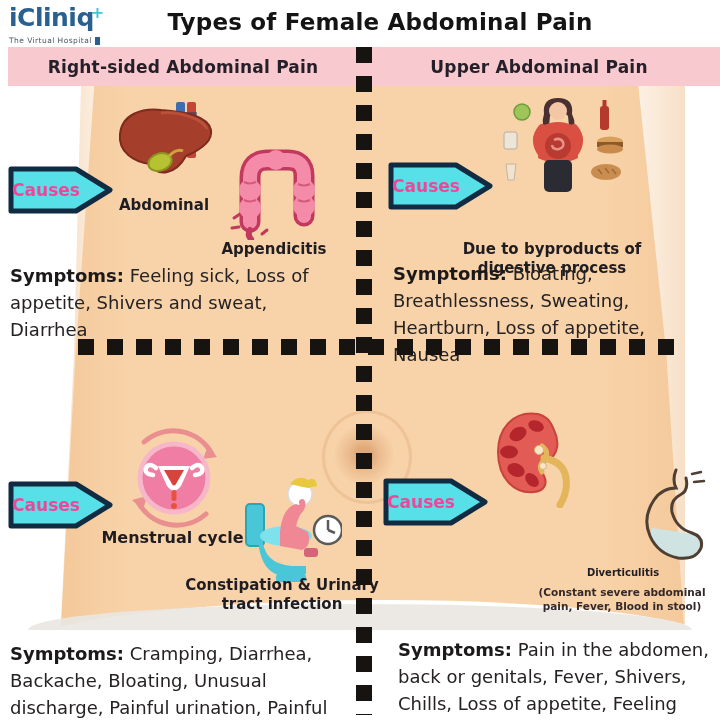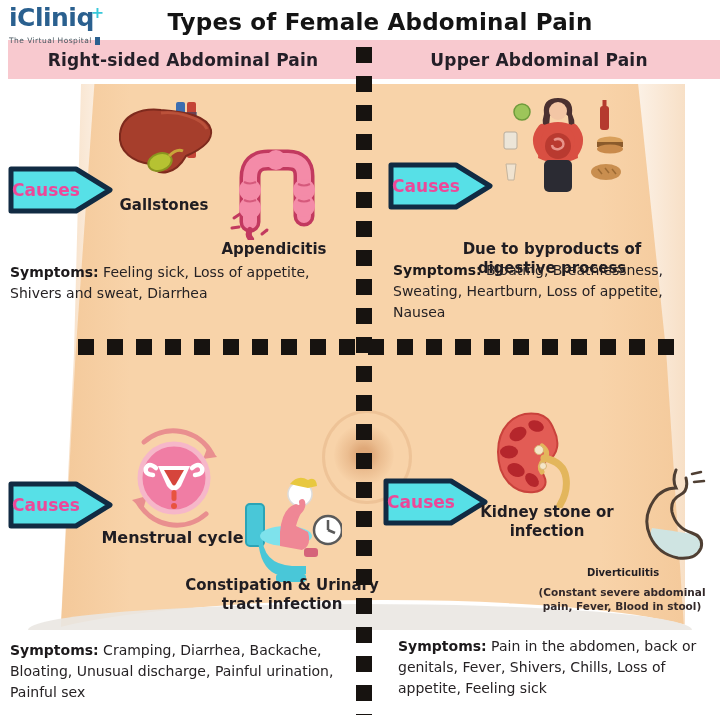--- a/index.html
+++ b/index.html
@@ -46,21 +46,21 @@
   .causes{position:absolute;width:106px;height:48px;z-index:30;}
   .causes svg{position:absolute;inset:0;}
   .causes span{position:absolute;left:0;top:0;width:76px;height:48px;display:flex;
     align-items:center;justify-content:center;font-size:17px;font-weight:bold;color:#ec4899;}
   
   .icon-box{position:absolute;z-index:25;}
   .cause-label{position:absolute;z-index:30;text-align:center;font-weight:bold;
     font-size:15px;color:#201d22;line-height:1.28;}
   .cause-sublabel{position:absolute;z-index:30;text-align:center;font-weight:bold;
     font-size:10.5px;color:#33292a;line-height:1.3;}
-  .sym{position:absolute;z-index:30;font-size:14px;line-height:1.5;color:#262224;margin:0;}
+  .sym{position:absolute;z-index:30;font-size:18px;line-height:1.5;color:#262224;margin:0;}
   .sym b{font-weight:bold;color:#1c191b;}
 </style>
 </head>
 <body>
 
 <div id="canvas">
 
   <div class="torso"></div>
   <div class="torso-shade-l"></div>
   <div class="torso-shade-r"></div>
@@ -70,21 +70,21 @@
   <div class="underwear-shade"></div>
 
   <div class="logo">
     <div>
       <span class="logo-name">iCliniq</span><span class="logo-plus">+</span>
     </div>
     <div class="logo-tag">The Virtual Hospital</div>
   </div>
   <div class="page-title">Types of Female Abdominal Pain</div>
 
-  <div class="banner" style="left:8px;top:40px;width:712px;height:39px;">
+  <div class="banner" style="left:8px;top:47px;width:712px;height:39px;">
     <div class="half" style="width:350px;">Right-sided Abdominal Pain</div>
     <div class="half" style="flex:1;">Upper Abdominal Pain</div>
   </div>
 
 
   <div class="dash-v"></div>
   <div class="dash-h"></div>
 
   <div class="causes" style="left:8px;top:166px;">
     <svg viewBox="0 0 106 48">
@@ -98,21 +98,21 @@
       <rect x="60" y="2" width="9" height="56" rx="2" fill="#3c6db0"></rect>
       <rect x="71" y="2" width="9" height="56" rx="2" fill="#c44436"></rect>
       <rect x="59" y="12" width="22" height="4" fill="#27406a" opacity=".55"></rect>
       <rect x="59" y="42" width="22" height="4" fill="#27406a" opacity=".55"></rect>
       <path d="M4,34 C6,14 26,8 45,10 C70,12 92,16 95,30 C97,42 84,50 70,56 C60,74 42,78 34,64 C18,62 2,52 4,34 Z" fill="#a63e2c" stroke="#7e2a1d" stroke-width="2"></path>
       <path d="M45,13 C62,11 86,18 91,29" fill="none" stroke="#c2583f" stroke-width="3" opacity=".75"></path>
       <ellipse cx="44" cy="62" rx="12" ry="8.5" fill="#b6c232" stroke="#8a941f" stroke-width="2" transform="rotate(-18 44 62)"></ellipse>
       <path d="M53,56 Q61,48 67,51" stroke="#c9a53a" stroke-width="3" fill="none"></path>
     </svg>
   </div>
-  <div class="cause-label" style="left:105px;top:196px;width:118px;">Gallstones</div>
+  <div class="cause-label" style="left:105px;top:196px;width:118px;">Abdominal</div>
 
   <div class="icon-box" style="left:226px;top:146px;width:98px;height:94px;">
     <svg viewBox="0 0 98 94" width="98" height="94">
       <path d="M24,76 L24,32 Q24,14 42,14 L62,14 Q78,14 78,30 L78,70" fill="none" stroke="#c2395f" stroke-width="21" stroke-linecap="round"></path>
       <path d="M24,76 L24,32 Q24,14 42,14 L62,14 Q78,14 78,30 L78,70" fill="none" stroke="#f48ba8" stroke-width="14" stroke-linecap="round"></path>
       <path d="M24,84 q-3,5 1,9" stroke="#c2395f" stroke-width="6" fill="none" stroke-linecap="round"></path>
       <g stroke="#c2395f" stroke-width="3" stroke-linecap="round">
         <line x1="8" y1="72" x2="14" y2="68"></line>
           <line x1="6" y1="82" x2="13" y2="81"></line>
           <line x1="36" y1="88" x2="41" y2="84"></line>
@@ -243,21 +243,20 @@
         <ellipse cx="24" cy="62" rx="9" ry="6.5" transform="rotate(25 24 62)"></ellipse>
         <ellipse cx="40" cy="72" rx="8" ry="5.5" transform="rotate(45 40 72)"></ellipse>
         <ellipse cx="44" cy="18" rx="8" ry="5.5" transform="rotate(20 44 18)"></ellipse>
       </g>
       <path d="M50,38 Q58,44 52,52 Q46,58 50,64" fill="none" stroke="#e3b65c" stroke-width="5" stroke-linecap="round"></path>
       <circle cx="47" cy="42" r="4.5" fill="#f5e6c8" stroke="#d8b574"></circle>
       <circle cx="51" cy="58" r="3.5" fill="#f5e6c8" stroke="#d8b574"></circle>
       <path d="M52,50 Q72,54 74,70 Q76,84 68,97" fill="none" stroke="#e3b65c" stroke-width="7" stroke-linecap="round"></path>
     </svg>
   </div>
-  <div class="cause-label" style="left:472px;top:503px;width:150px;">Kidney stone or infection</div>
 
   <div class="icon-box" style="left:634px;top:466px;width:76px;height:106px;">
     <svg viewBox="0 0 76 106" width="76" height="106">
       <path d="M16,68 Q24,88 44,92 Q62,94 67,82 Q69,72 58,68 Q34,64 18,62 Z" fill="#cfe4e2"></path>
       <path d="M42,4 Q38,14 42,22 Q28,22 20,34 Q8,52 16,70 Q24,88 44,92 Q62,94 67,82 Q70,71 58,67 Q42,62 38,46 Q36,34 46,29 Q55,25 52,12" fill="none" stroke="#4f3f33" stroke-width="3" stroke-linecap="round"></path>
       <g stroke="#4f3f33" stroke-width="2.5" stroke-linecap="round">
         <line x1="58" y1="8" x2="67" y2="6"></line>
           <line x1="60" y1="16" x2="70" y2="15"></line>
       </g>
     </svg>

